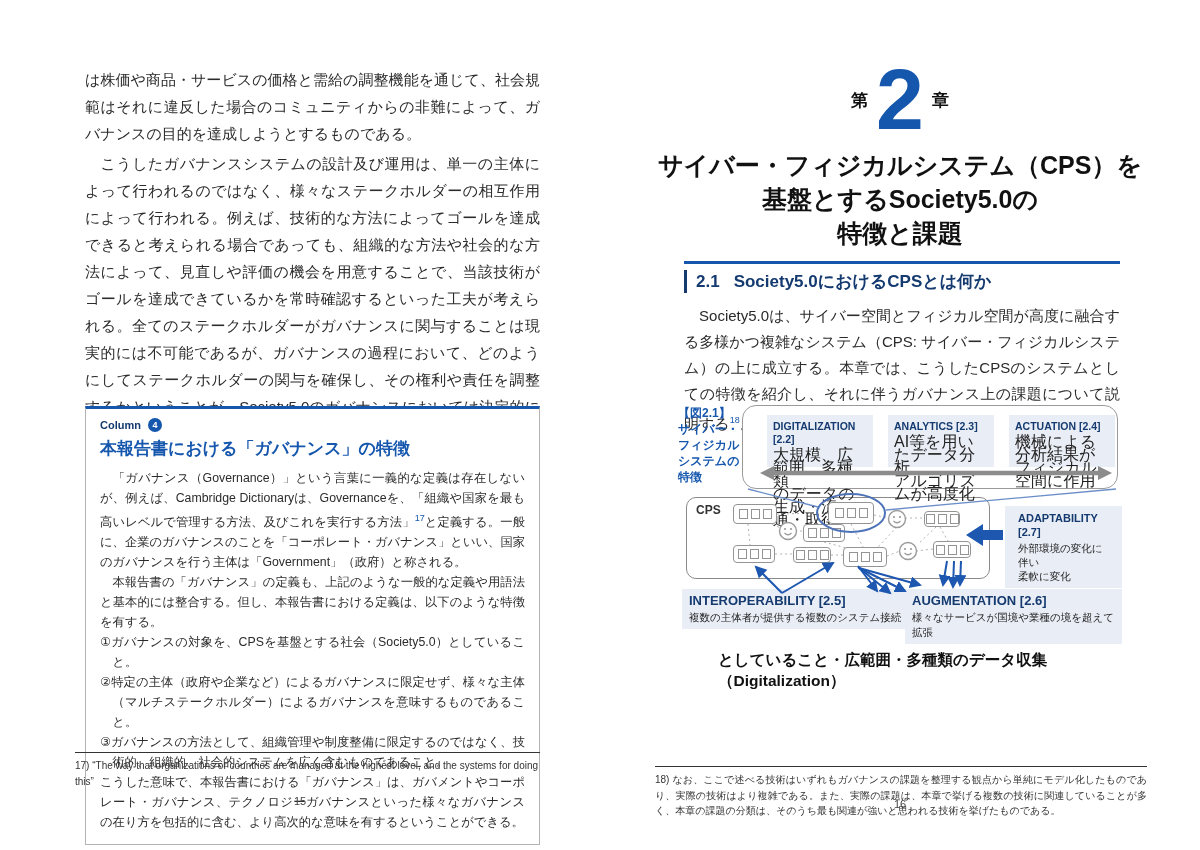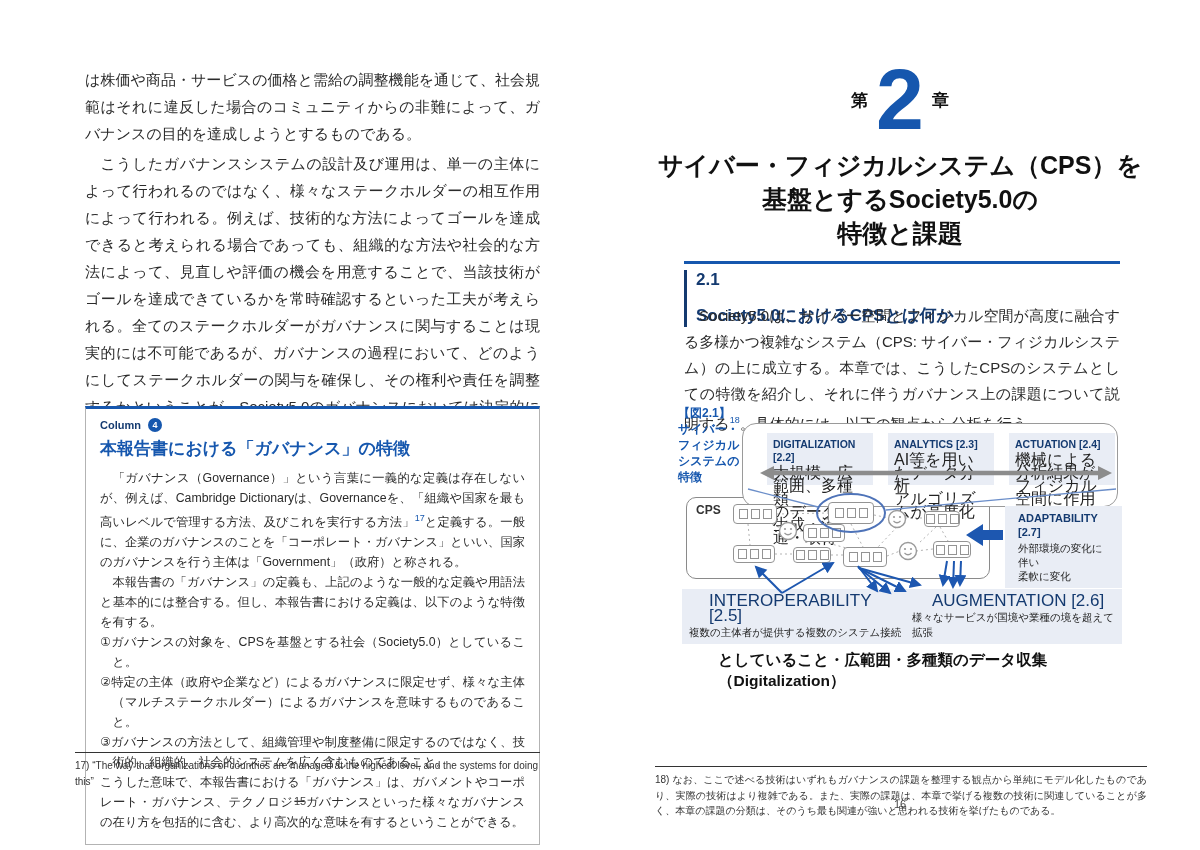--- a/index.html
+++ b/index.html
@@ -33,48 +33,48 @@
   .chapter-row{position:absolute;top:58px;left:0;width:600px;height:84px;
                display:flex;align-items:center;justify-content:center;gap:8px;}
   .chap-side{font-size:17px;font-weight:bold;color:#111;}
   .chap-num{font-size:86px;font-weight:bold;color:#1657ae;line-height:0.9;}
   .chap-title{position:absolute;top:148px;left:0;width:600px;text-align:center;
               font-size:25px;line-height:34px;font-weight:bold;color:#111;white-space:pre-line;}
   
   .section-head{position:absolute;left:84px;top:261px;width:436px;}
   .sec-rule{height:3px;background:#1657ae;margin-bottom:6px;}
   .sec-row{border-left:3px solid #143a70;padding-left:9px;display:flex;gap:14px;
-           font-size:17px;font-weight:bold;color:#143a70;align-items:baseline;flex-direction:column;}
+           font-size:17px;font-weight:bold;color:#143a70;align-items:baseline;}
   #r-intro{position:absolute;left:84px;top:303px;width:436px;font-size:15px;line-height:26px;margin:0;color:#2b2b2b;}
   
   .figure{position:absolute;left:78px;top:403px;width:444px;height:234px;}
   .fig-caption{position:absolute;left:0;top:2px;width:66px;font-size:12px;line-height:16px;
                font-weight:bold;color:#1657ae;white-space:pre-line;}
-  .fig-topbox{position:absolute;left:64px;top:20px;width:376px;height:84px;box-sizing:border-box;
+  .fig-topbox{position:absolute;left:64px;top:2px;width:376px;height:84px;box-sizing:border-box;
               border:1.3px solid #9a9a9a;border-radius:14px;background:#fff;
               display:flex;gap:15px;padding:9px 0 0 24px;z-index:2;}
   .tb{width:106px;height:52px;box-sizing:border-box;background:#e9edf5;padding:5px 6px;}
   .tb-title{font-size:10.5px;line-height:13px;font-weight:bold;color:#143a70;}
   .tb-desc{font-size:16px;line-height:13px;color:#222;white-space:pre-line;margin-top:2px;}
   .cps-box{position:absolute;left:8px;top:94px;width:304px;height:82px;box-sizing:border-box;
            border:1.6px solid #8a8a8a;border-radius:10px;background:#fff;z-index:0;}
   .cps-label{position:absolute;left:18px;top:100px;font-size:12px;font-weight:bold;color:#333;z-index:2;}
   svg.mesh{position:absolute;left:0;top:0;z-index:1;pointer-events:none;}
   svg.overlay{position:absolute;left:0;top:0;z-index:3;pointer-events:none;}
   .node{position:absolute;box-sizing:border-box;border:1.5px solid #949494;border-radius:4px;background:#fff;
         display:flex;align-items:center;justify-content:center;gap:3px;z-index:2;}
   .node span{display:block;width:7px;height:8px;border:1.2px solid #949494;background:#fff;}
   .side-box{position:absolute;left:327px;top:103px;width:117px;box-sizing:border-box;
             background:#e9edf5;padding:5px 13px;z-index:2;}
   .sb-title{font-size:11px;font-weight:bold;color:#143a70;line-height:14px;}
   .sb-desc{font-size:10.5px;line-height:14px;color:#222;white-space:pre-line;margin-top:2px;}
   .bot-label{position:absolute;box-sizing:border-box;background:#e9edf5;padding:4px 7px;z-index:2;}
   #fig-bl{left:4px;top:186px;width:230px;}
   #fig-br{left:227px;top:186px;width:217px;}
-  .bl-title{font-size:17px;font-weight:normal;color:#143a70;line-height:15px;margin-left:20px;}
+  .bl-title{font-size:13px;font-weight:bold;color:#143a70;line-height:15px;}
   .bl-desc{font-size:10.5px;line-height:15px;color:#222;margin-top:2px;}
   
   #r-subhead{position:absolute;left:118px;top:650px;width:404px;font-size:15.5px;font-weight:bold;color:#111;margin:0;}
   #r-para{position:absolute;left:130px;top:676px;width:392px;font-size:15px;line-height:26px;margin:0;color:#2b2b2b;}
   #r-foot{left:55px;top:766px;width:492px;}
 </style>
 </head>
 <body>
 
 <div class="spread">

